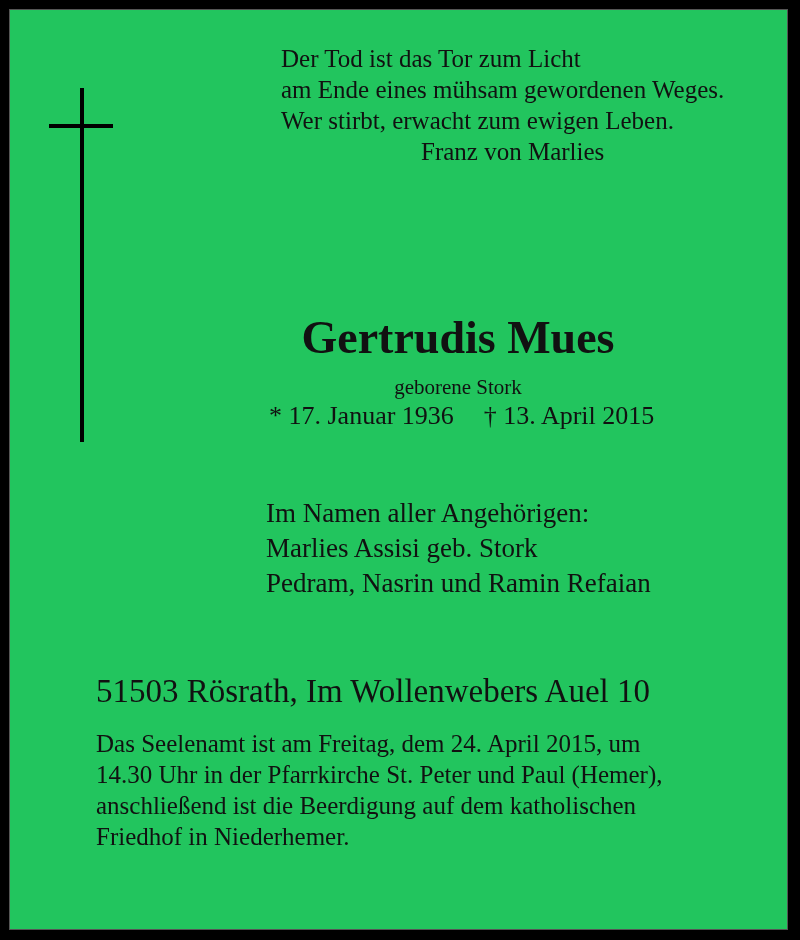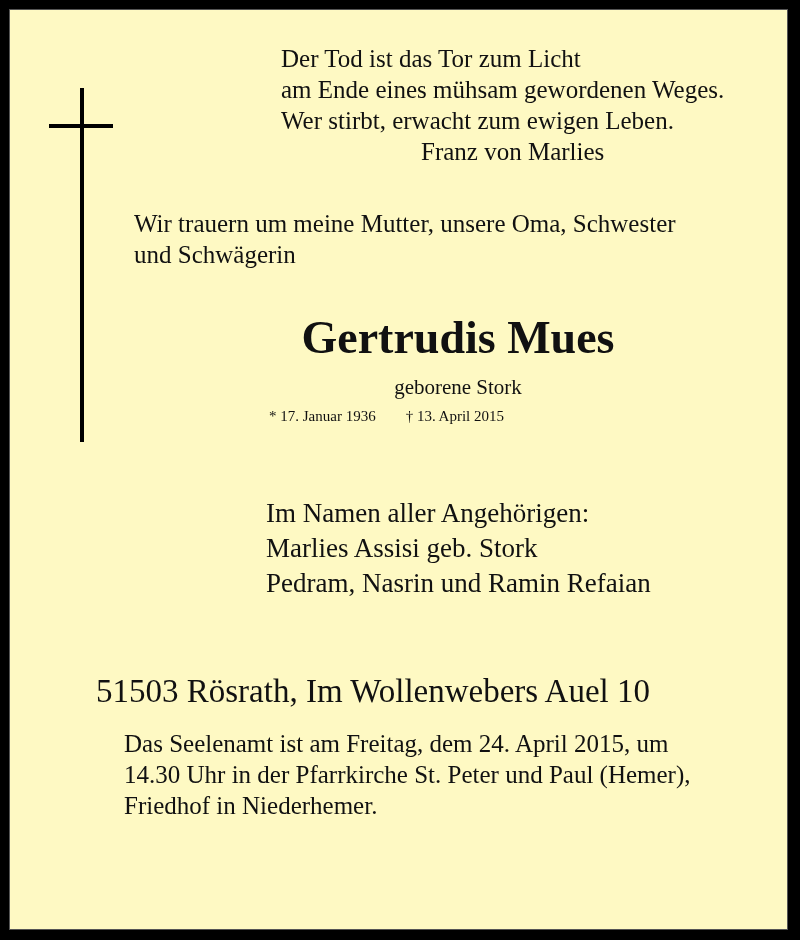--- a/index.html
+++ b/index.html
@@ -3,38 +3,38 @@
   <meta charset="utf-8">
   <style>
     html, body { margin: 0; padding: 0; background: #000; }
     body { width: 800px; height: 940px; position: relative; overflow: hidden; }
     .frame {
       position: absolute; left: 0; top: 0; width: 800px; height: 940px;
       background: #000;
     }
     .paper {
       position: absolute; left: 9px; top: 9px; width: 779px; height: 921px;
-      background: #fef9c3;
+      background: #22c55e;
       border: 1px solid #555;
       box-sizing: border-box;
     }
     .serif { font-family: "Liberation Serif", "DejaVu Serif", serif; color: #111; }
     .abs { position: absolute; white-space: nowrap; }
     .cross-v { position: absolute; left: 70px; top: 78px; width: 4px; height: 354px; background: #000; }
     .cross-h { position: absolute; left: 39px; top: 114px; width: 64px; height: 4px; background: #000; }
     .poem { left: 271px; top: 33px; font-size: 25px; line-height: 31px; }
     .poem-author { left: 411px; top: 126px; font-size: 25px; line-height: 31px; }
     .intro { left: 124px; top: 198px; font-size: 25px; line-height: 31px; }
     .name { left: 0; width: 800px; text-align: center; top: 300px; font-size: 46px; font-weight: bold; line-height: 56px; padding-left: 96px; box-sizing: border-box; }
     .maiden { left: 0; width: 800px; text-align: center; top: 364px; font-size: 21px; line-height: 26px; padding-left: 96px; box-sizing: border-box; }
-    .dates { left: 259px; top: 393px; font-size: 15px; line-height: 26px; }
+    .dates { left: 259px; top: 393px; font-size: 26px; line-height: 26px; }
     .dates .gap { display: inline-block; width: 30px; }
     .family { left: 256px; top: 486px; font-size: 27px; line-height: 35px; }
     .address { left: 86px; top: 664px; font-size: 33px; line-height: 34px; }
-    .service { left: 86px; top: 718px; font-size: 25px; line-height: 31px; margin-left: 28px; }
+    .service { left: 86px; top: 718px; font-size: 25px; line-height: 31px; }
     .condolence { left: 86px; top: 856px; font-size: 25px; line-height: 31px; }
     .line { display: block; }
   </style>
 </head>
 <body>
 
 <div class="frame">
   <div class="paper">
 
     <div>
@@ -42,40 +42,37 @@
       <div class="cross-h"></div>
     </div>
 
     <div class="abs serif poem">
       <span class="line">Der Tod ist das Tor zum Licht</span>
       <span class="line">am Ende eines mühsam gewordenen Weges.</span>
       <span class="line">Wer stirbt, erwacht zum ewigen Leben.</span>
     </div>
     <div class="abs serif poem-author">Franz von Marlies</div>
 
-    <div class="abs serif intro">
-      <span class="line">Wir trauern um meine Mutter, unsere Oma, Schwester</span>
-      <span class="line">und Schwägerin</span>
-    </div>
 
     <div class="abs serif name">Gertrudis Mues</div>
     <div class="abs serif maiden">geborene Stork</div>
     <div class="abs serif dates">
       <span>* 17. Januar 1936</span><span class="gap"></span><span>† 13. April 2015</span>
     </div>
 
     <div class="abs serif family">
       <span class="line">Im Namen aller Angehörigen:</span>
       <span class="line">Marlies Assisi geb. Stork</span>
       <span class="line">Pedram, Nasrin und Ramin Refaian</span>
     </div>
 
     <div class="abs serif address">51503 Rösrath, Im Wollenwebers Auel 10</div>
 
     <div class="abs serif service">
       <span class="line">Das Seelenamt ist am Freitag, dem 24. April 2015, um</span>
       <span class="line">14.30 Uhr in der Pfarrkirche St. Peter und Paul (Hemer),</span>
+      <span class="line">anschließend ist die Beerdigung auf dem katholischen</span>
       <span class="line">Friedhof in Niederhemer.</span>
     </div>
 
 
   </div>
 </div>
 
 </body></html>

